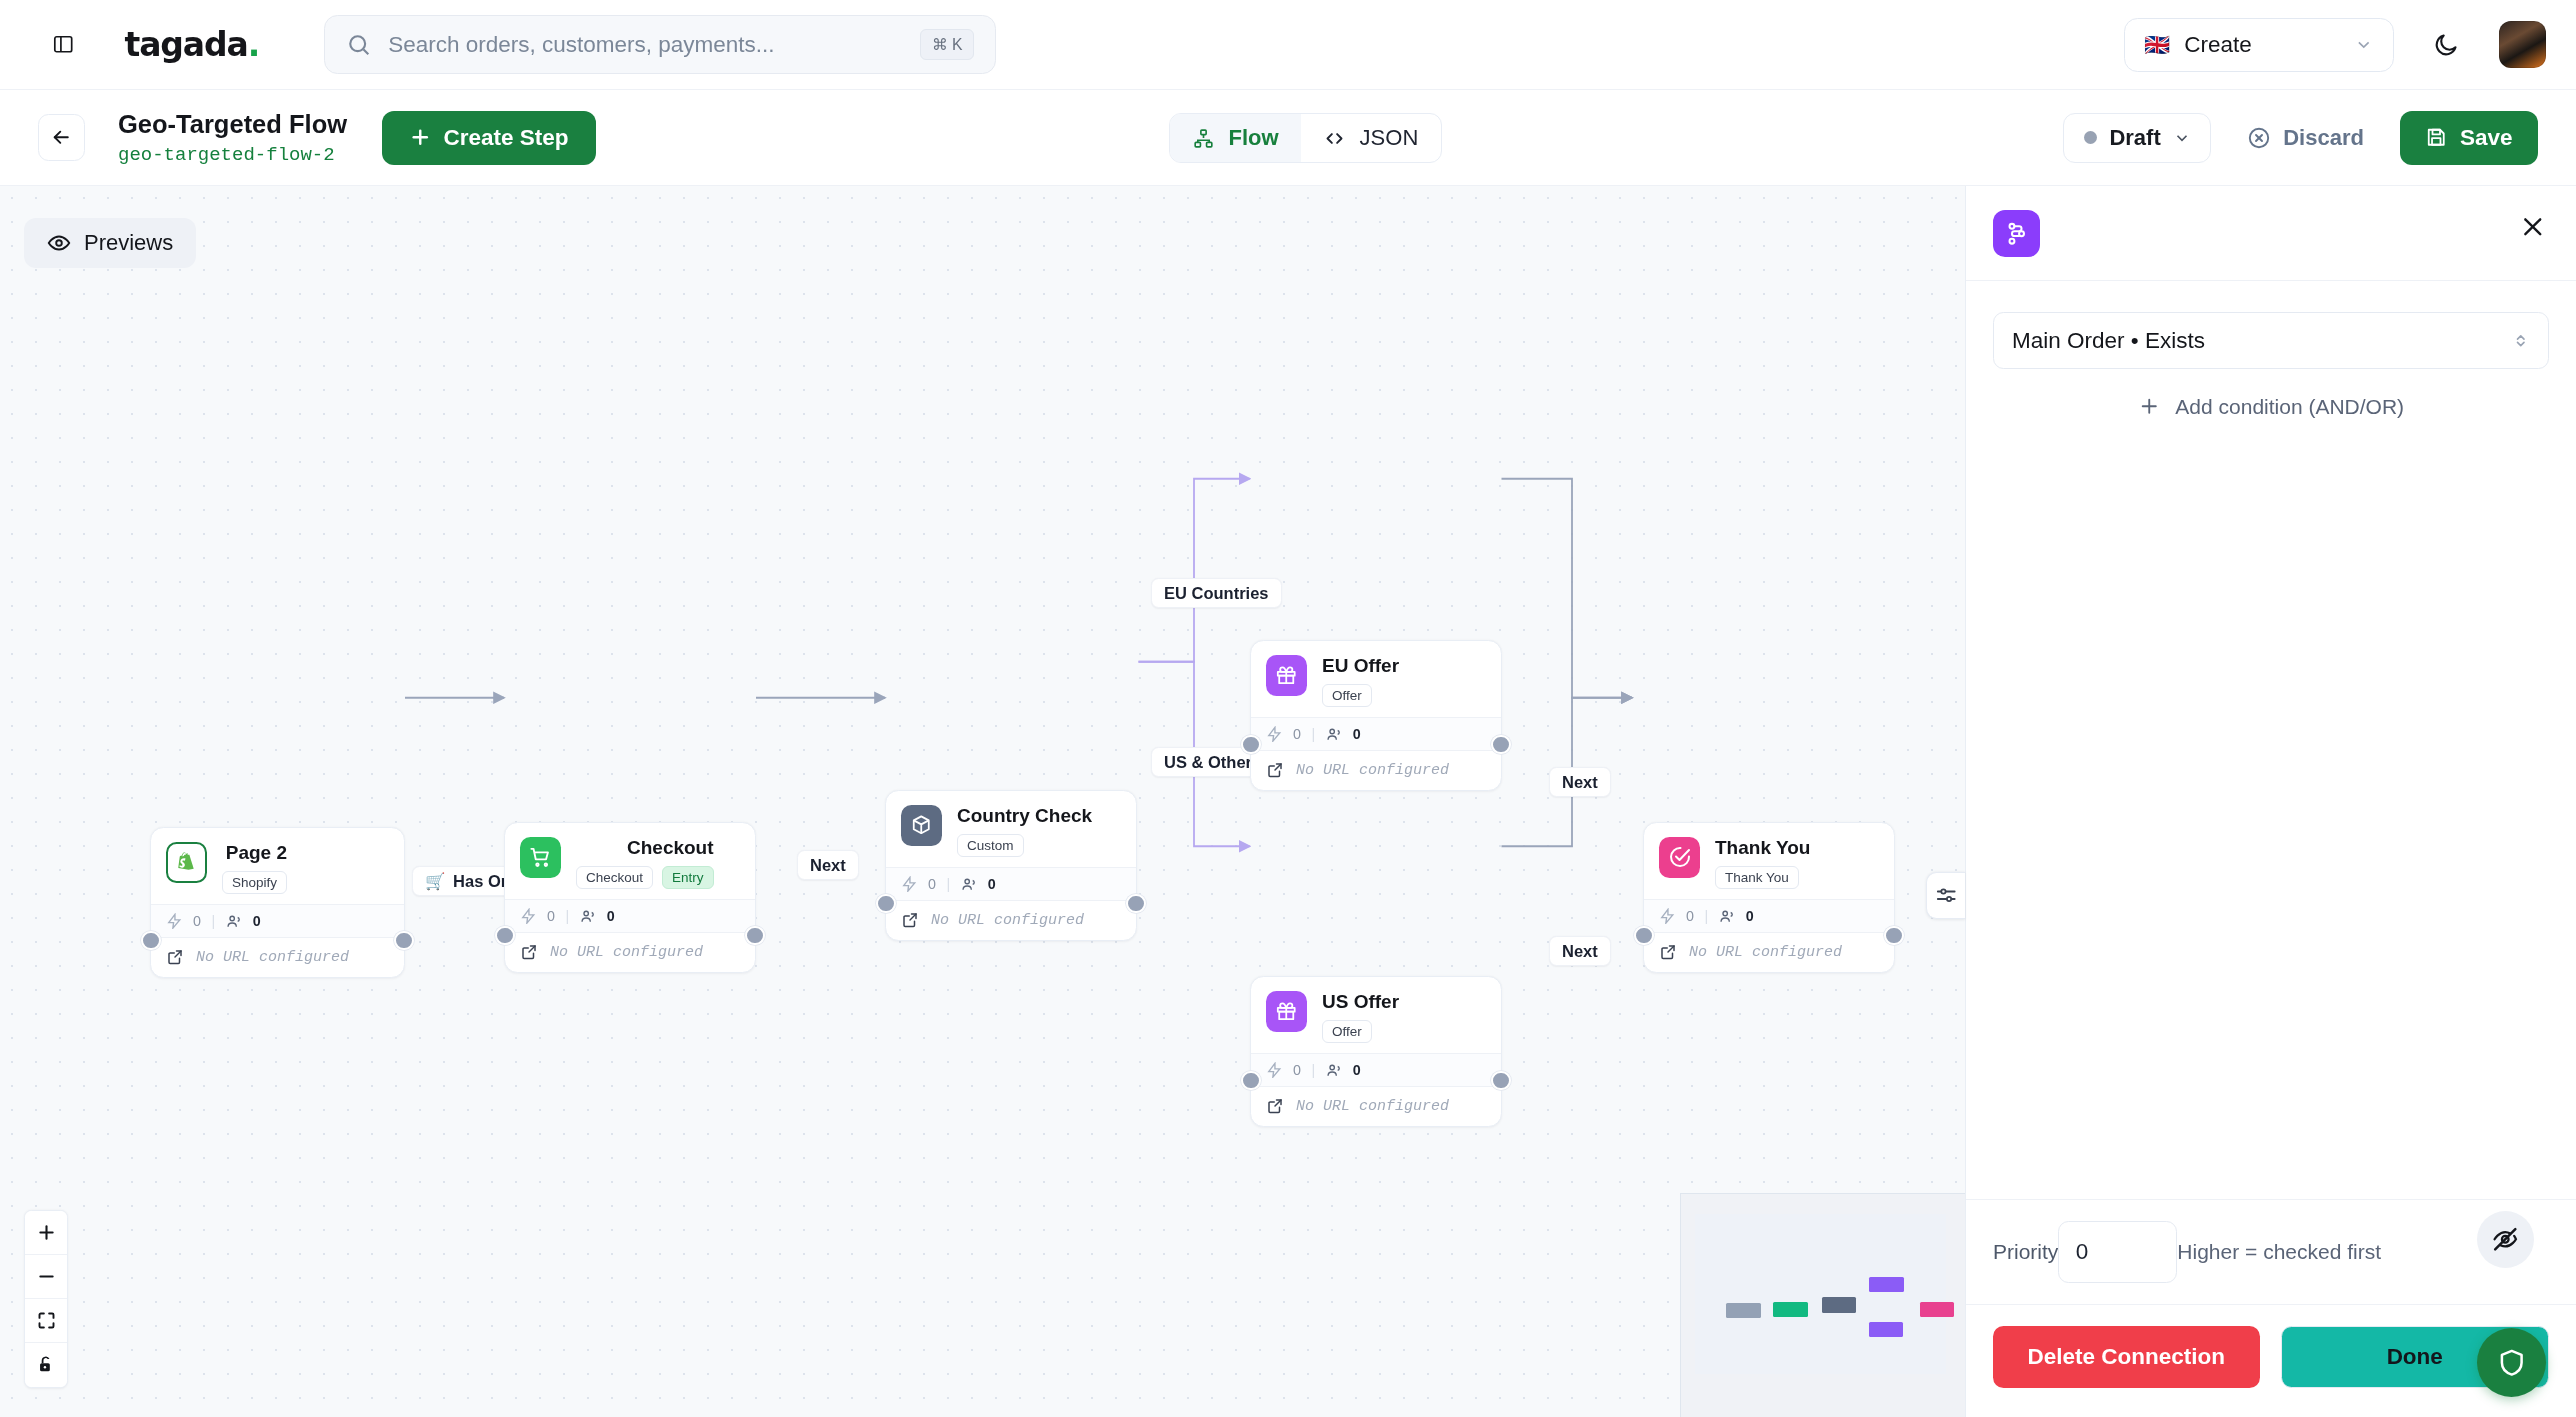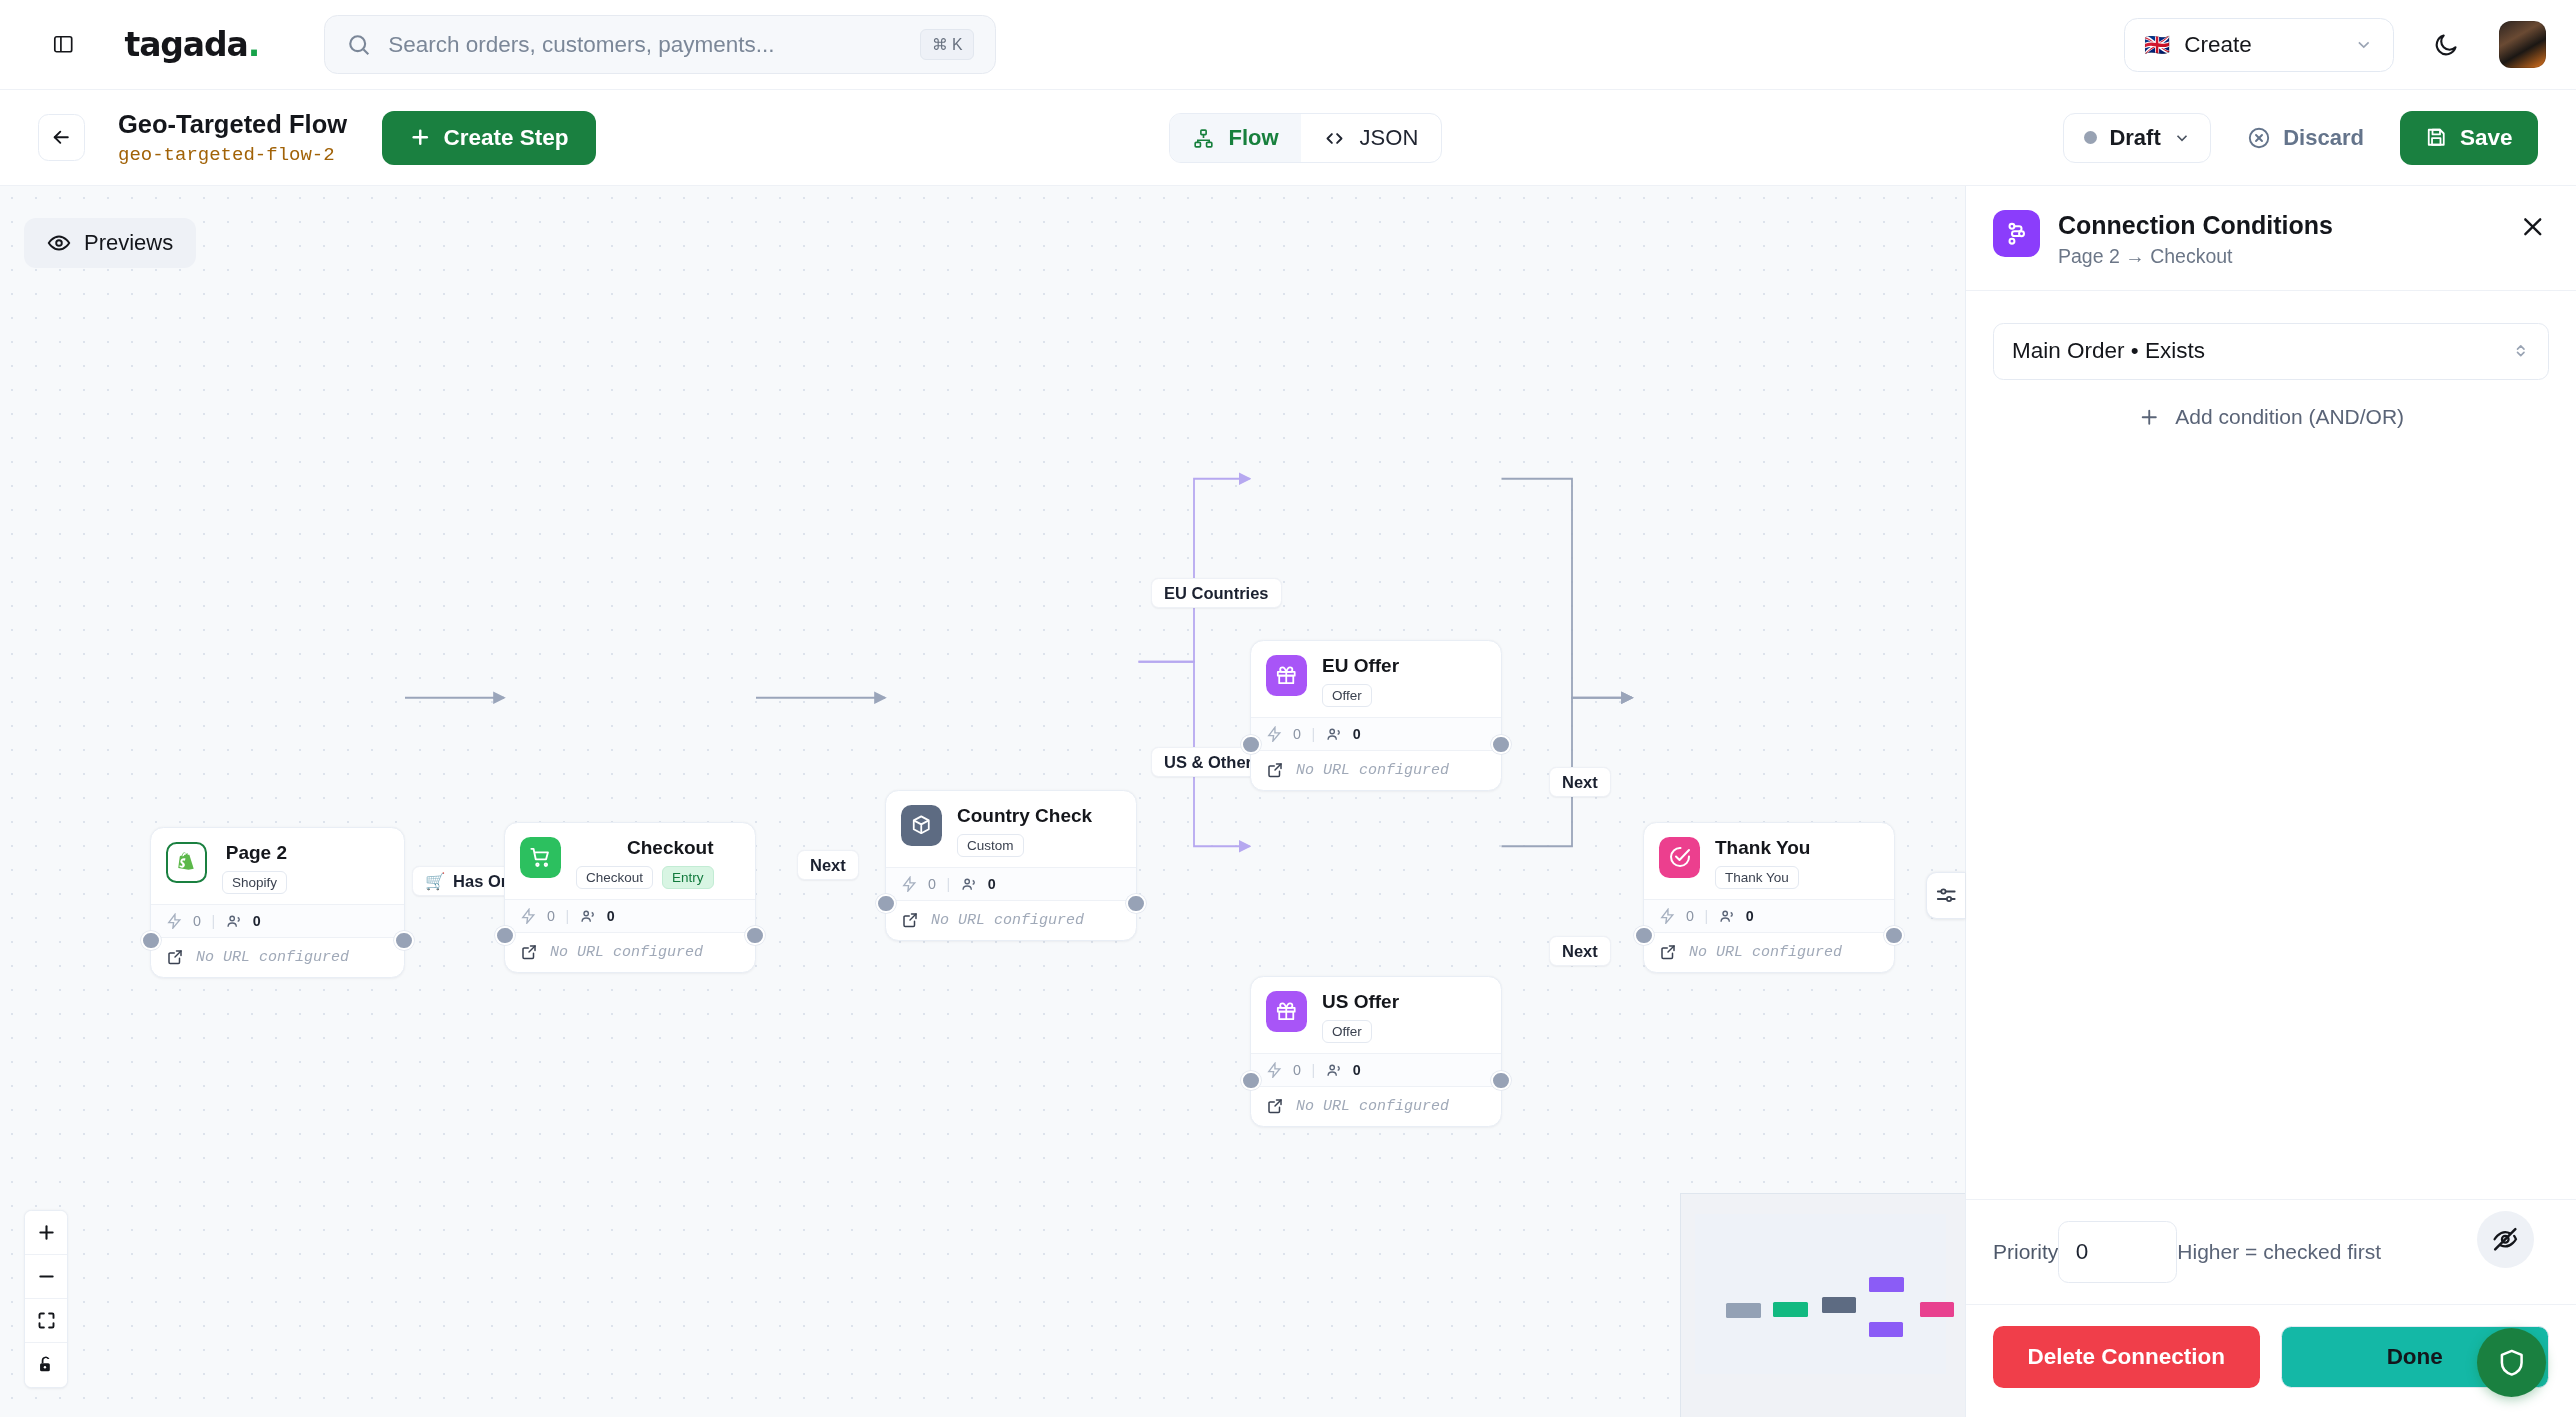--- a/index.html
+++ b/index.html
@@ -57,21 +57,21 @@
     position:absolute; top:90px; left:0; width:2576px; height:96px;
     background:#fff; border-bottom:0.8px solid #eef1f6;
     display:flex; align-items:center; padding:0 38px;
   }
   .back-btn {
     width:47px; height:47px; border:0.8px solid #e7ecf4; border-radius:10.5px;
     display:flex; align-items:center; justify-content:center; cursor:pointer; background:#fff;
   }
   .flow-titles { margin-left:33px; }
   .flow-title { font-size:25.5px; font-weight:700; color:#14161b; line-height:1.2; }
-  .flow-slug { font-size:19px; color:#a16207; font-family:"Liberation Mono", monospace; margin-top:4.5px;}
+  .flow-slug { font-size:19px; color:#15803d; font-family:"Liberation Mono", monospace; margin-top:4.5px;}
   .create-step {
     margin-left:35px; height:54px; background:#1a8040; color:#fff;
     border-radius:12px; display:flex; align-items:center; gap:12px;
     padding:0 27px; font-size:22.5px; font-weight:700; cursor:pointer;
   }
   .seg-wrap {
     position:absolute; left:1169px; top:23px;
     height:50px; border:0.8px solid #e8edf5; border-radius:12px;
     display:flex; align-items:center; background:#fff; overflow:hidden;
   }
@@ -703,24 +703,20 @@
 
   <div class="panel">
     <div class="panel-head">
       <div class="panel-icon">
         <svg width="25.5" height="25.5" viewBox="0 0 24 24" fill="none" stroke="#fff" stroke-width="1.9" stroke-linecap="round" stroke-linejoin="round">
           <circle cx="7.5" cy="5" r="2.3"></circle>
             <circle cx="16.5" cy="12" r="2.3"></circle>
             <circle cx="7.5" cy="19" r="2.3"></circle>
           <path d="M9.8 5h4.4a2.3 2.3 0 0 1 0 4.6H9.8a2.3 2.3 0 0 0 0 4.6h4.4"></path>
         </svg>
-      </div>
-      <div class="panel-titles">
-        <div class="panel-title">Connection Conditions</div>
-        <div class="panel-sub">Page 2 → Checkout</div>
       </div>
       <div class="panel-close">
         <svg width="25.5" height="25.5" viewBox="0 0 24 24" fill="none" stroke="#14161b" stroke-width="2.2" stroke-linecap="round">
             <line x1="5" y1="5" x2="19" y2="19"></line>
             <line x1="19" y1="5" x2="5" y2="19"></line>
           </svg>
       </div>
     </div>
 
     <div class="panel-body">

